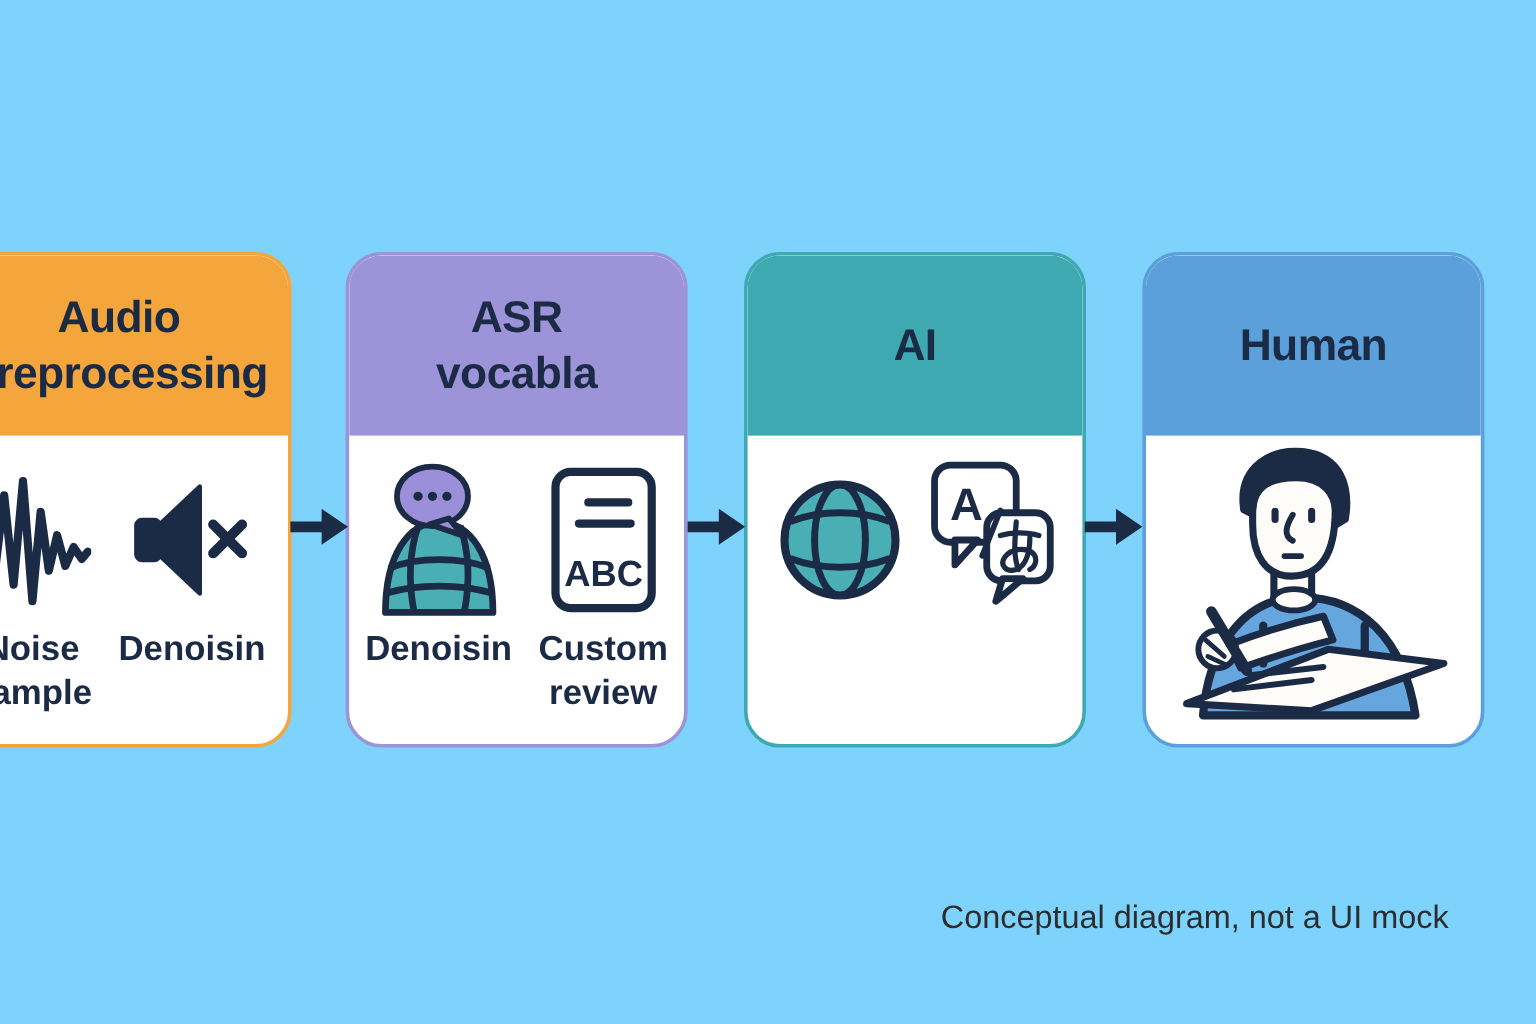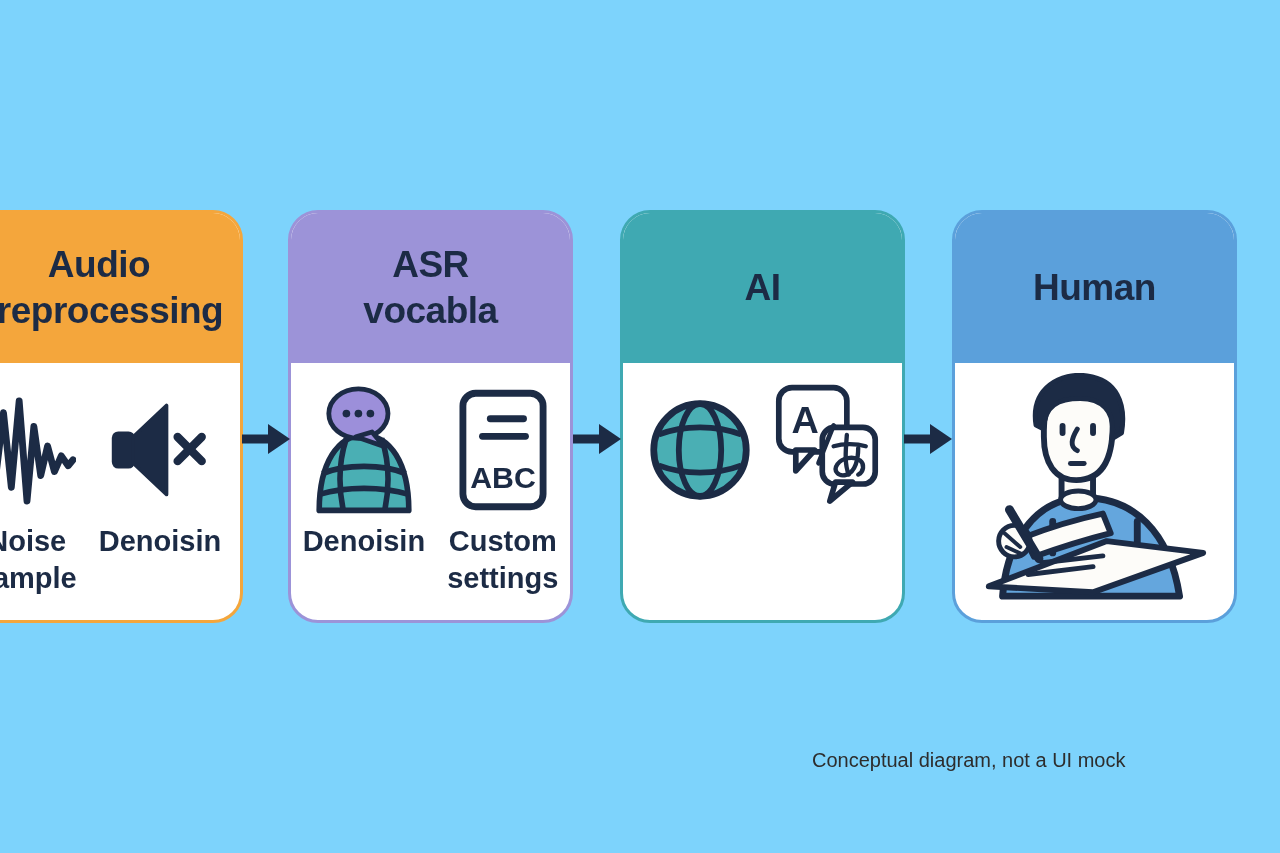--- a/index.html
+++ b/index.html
@@ -31,21 +31,21 @@
   .icon-box{height:134px;display:flex;align-items:center;justify-content:center;}
   .item-label{
     margin-top:6px;font-size:29px;line-height:37px;font-weight:bold;
     color:#1C2B45;text-align:center;white-space:nowrap;
   }
   .arrow{position:absolute;top:420px;width:52px;height:38px;}
   .arrow-1{left:240px;}
   .arrow-2{left:571px;}
   .arrow-3{left:902px;}
   .caption{
-    position:absolute;left:812px;top:749px;font-size:20px;
+    position:absolute;left:784px;top:749px;font-size:27px;
     color:#2D2D2D;letter-spacing:0;white-space:nowrap;
   }
   svg{display:block;}
   text.svg-bold{font-family:"Liberation Sans",sans-serif;font-weight:bold;}
 </style>
 </head>
 <body>
 
 <div class="canvas">
 
@@ -112,21 +112,21 @@
         <div class="icon-box">
           <svg width="88" height="124" viewBox="0 0 90 124">
             <rect x="4" y="4" width="82" height="116" rx="13" fill="#FFFFFF" stroke="#1C2B45" stroke-width="7"></rect>
             <line x1="32" y1="30" x2="66" y2="30" stroke="#1C2B45" stroke-width="7" stroke-linecap="round"></line>
             <line x1="24" y1="48" x2="68" y2="48" stroke="#1C2B45" stroke-width="7" stroke-linecap="round"></line>
             <text class="svg-bold" x="45" y="101" text-anchor="middle" font-size="31" fill="#1C2B45">ABC</text>
           </svg>
         </div>
         <div class="item-label">
           <div>Custom</div>
-          <div>settings</div>
+          <div>review</div>
         </div>
       </div>
     </div>
   </div>
 
   <div class="card card-3" style="--accent: #3FA9B2;">
     <div class="card-header">
       <div>AI</div>
     </div>
     <div class="card-body">

